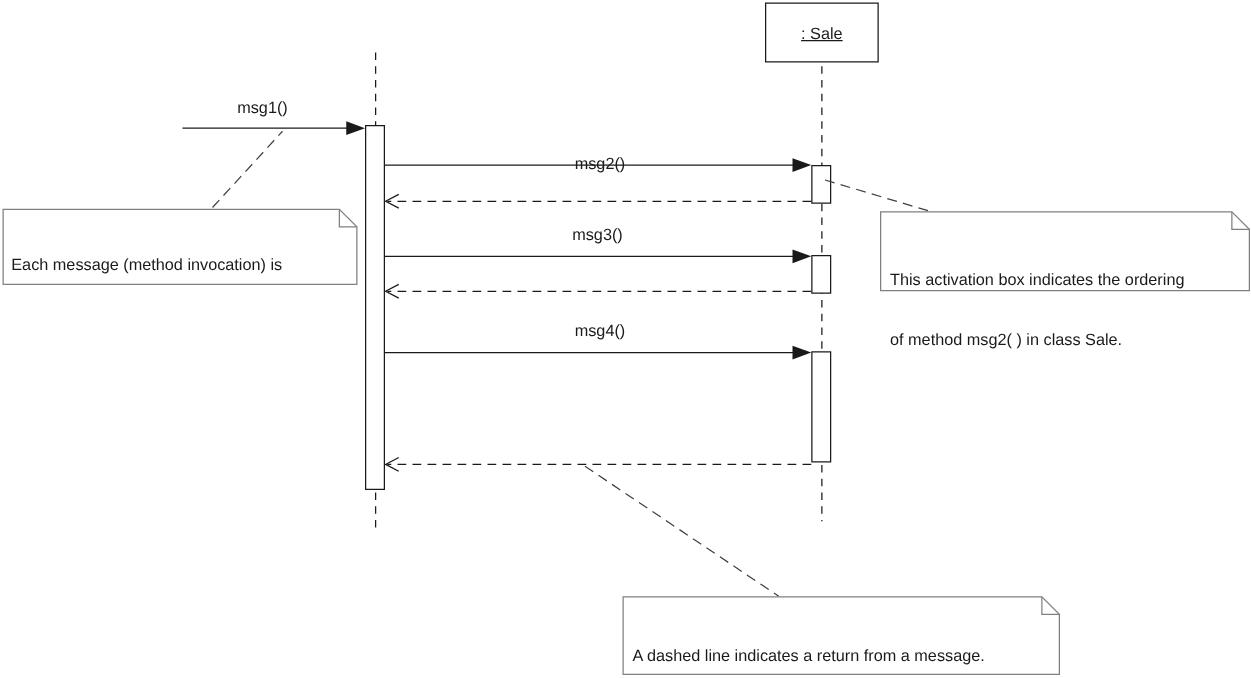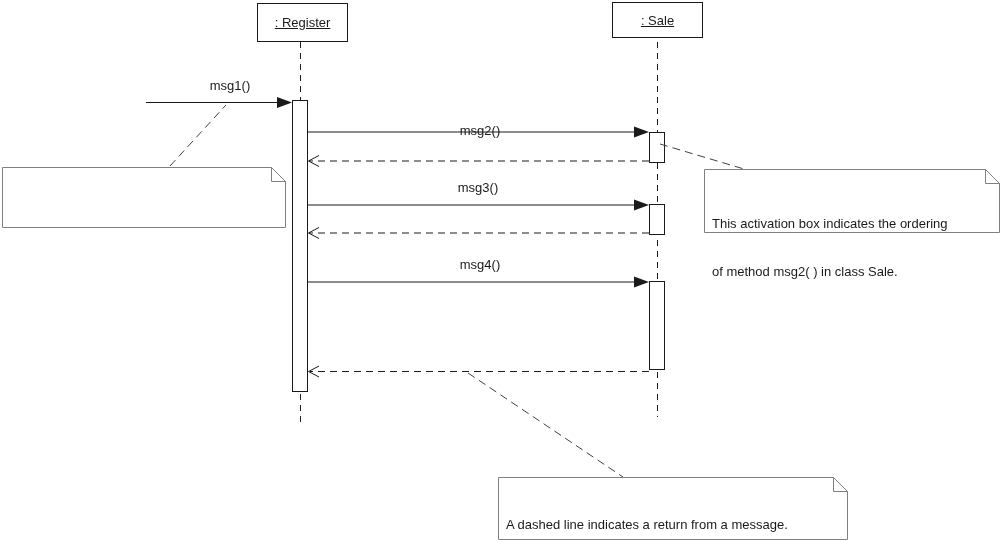--- a/index.html
+++ b/index.html
@@ -90,33 +90,31 @@
     <g>
       <path d="M704.5,169.5 H985.5 L999.5,183.5 V232.5 H704.5 Z" fill="#ffffff" stroke="#808080"></path>
       <path d="M985.5,169.5 V183.5 H999.5" fill="none" stroke="#808080"></path>
     </g>
     <g>
       <path d="M498.5,477.5 H833.5 L847.5,491.5 V539.5 H498.5 Z" fill="#ffffff" stroke="#808080"></path>
       <path d="M833.5,477.5 V491.5 H847.5" fill="none" stroke="#808080"></path>
     </g>
   </svg>
 
-  <div class="actor-box abs" style="left:257px; top:3px; width:91px; height:39px;">
-    <span>: Register</span>
-  </div>
-  <div class="actor-box abs" style="left:612px; top:2px; width:91px; height:36px;">
+  <div class="actor-box abs" style="left:612px; top:2px; width:91px; height:48px;">
     <span>: Sale</span>
   </div>
 
-  <div class="msg-label abs" style="left:180px; top:78px; width:100px;">msg1()</div>
+  <div class="msg-label abs" style="left:160px; top:78px; width:100px;">msg1()</div>
   <div class="msg-label abs" style="left:430px; top:123px; width:100px;">msg2()</div>
   <div class="msg-label abs" style="left:428px; top:180px; width:100px;">msg3()</div>
   <div class="msg-label abs" style="left:430px; top:257px; width:100px;">msg4()</div>
 
   <div class="abs note-text" style="left:9px; top:172px; width:268px;">
+    <div>Each message (method invocation) is</div>
   </div>
 
   <div class="abs note-text" style="left:712px; top:184px; width:282px;">
     <div>This activation box indicates the ordering</div>
     <div>of method msg2( ) in class Sale.</div>
   </div>
 
   <div class="abs note-text" style="left:506px; top:485px; width:336px;">
     <div>A dashed line indicates a return from a message.</div>
     

